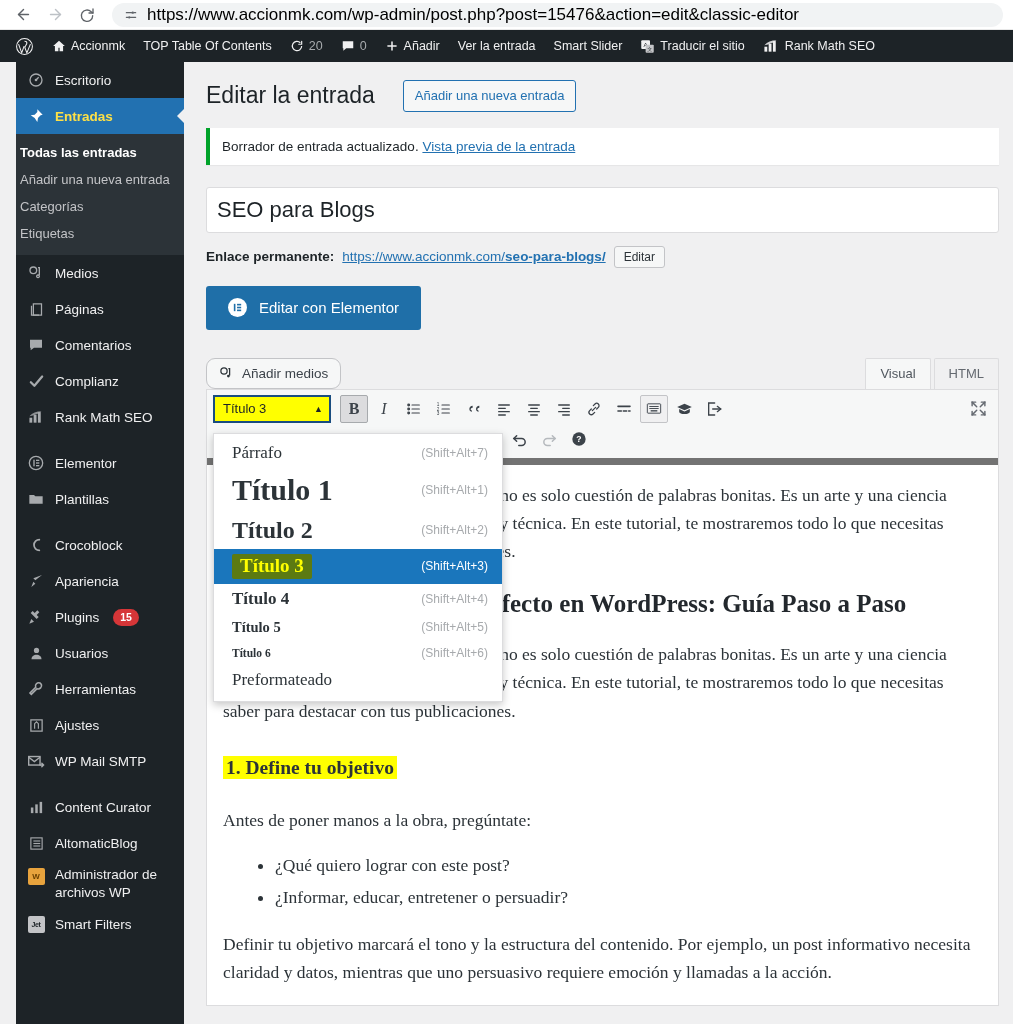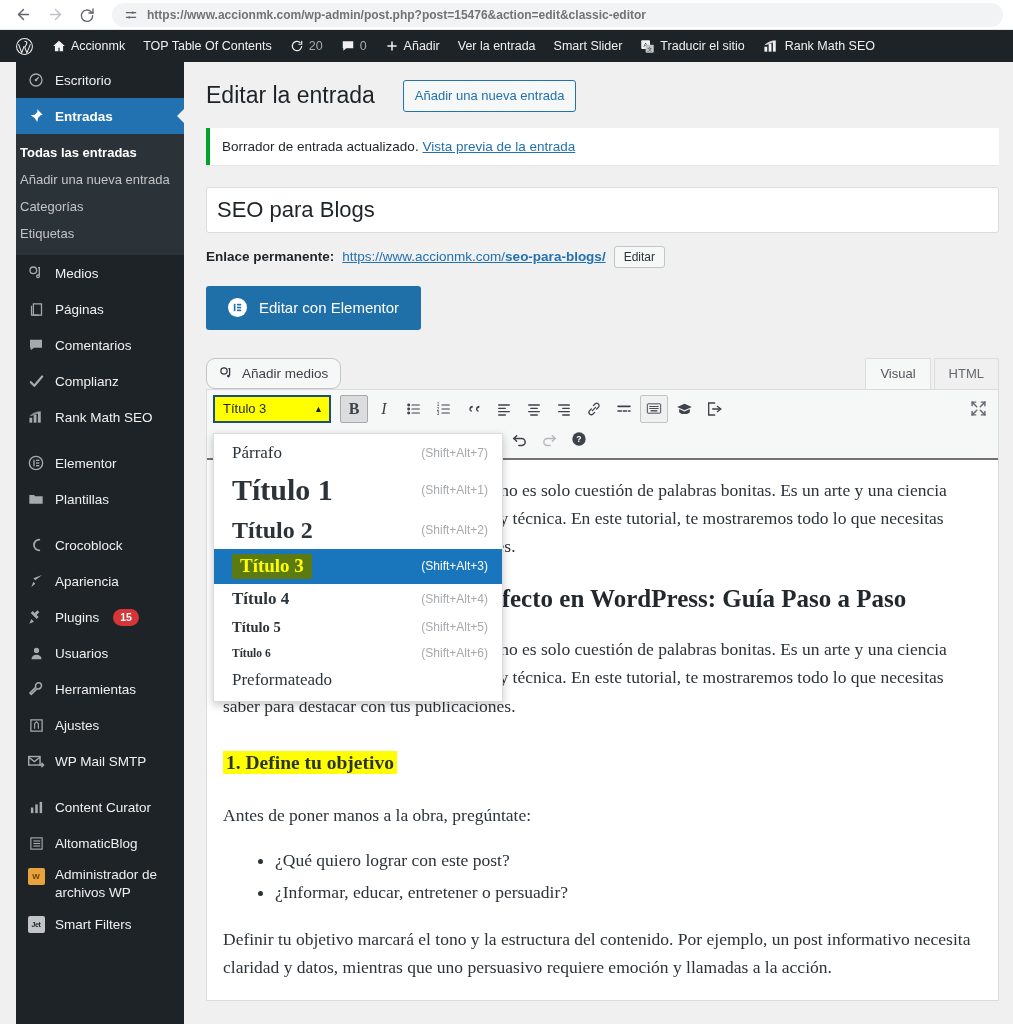--- a/index.html
+++ b/index.html
@@ -34,26 +34,25 @@
     height: 24px;
     background: #f1f3f4;
     border-radius: 14px;
     display: flex;
     align-items: center;
     padding: 0 12px;
     gap: 9px;
     margin-left: 6px;
   }
   .omnibox .url {
-    font-size: 12px;
-    color: #737373;
+    font-size: 17px;
+    color: #000000;
     white-space: nowrap;
     overflow: hidden;
     font-family: "Liberation Sans", sans-serif;
-    font-weight: bold;
   }
 
   
   .adminbar {
     height: 32px;
     background: #1d2327;
     display: flex;
     align-items: center;
     color: #f0f0f1;
     font-size: 12.5px;
@@ -95,21 +94,21 @@
     font-size: 13.5px;
     position: relative;
   }
   .menu-item .mi-ico {
     width: 20px; flex: 0 0 20px;
     display: flex; align-items: center; justify-content: center;
     color: #a7aaad;
   }
   .menu-item.current {
     background: #2271b1;
-    color: #ffffff;
+    color: #fde047;
     font-weight: 600;
   }
   .menu-item.current .mi-ico { color: #fff; }
   .menu-item.current::after {
     content: "";
     position: absolute;
     right: -1px; top: 50%;
     transform: translateY(-50%);
     border-style: solid;
     border-width: 8px 8px 8px 0;
@@ -269,21 +268,21 @@
   .etab.active { background: #f6f7f7; color: #50575e; }
   .mce-container {
     border: 1px solid #dcdcde;
     background: #fff;
     margin-top: 0;
   }
   .mce-toolbar {
     display: flex;
     align-items: center;
     background: #f6f7f7;
-    border-bottom: 2px solid #737373;
+    border-bottom: 7px solid #737373;
     padding: 5px 6px;
     gap: 2px;
     flex-wrap: wrap;
     min-height: 42px;
     position: relative;
   }
   .fmt-select {
     position: relative;
     width: 118px;
     height: 28px;

